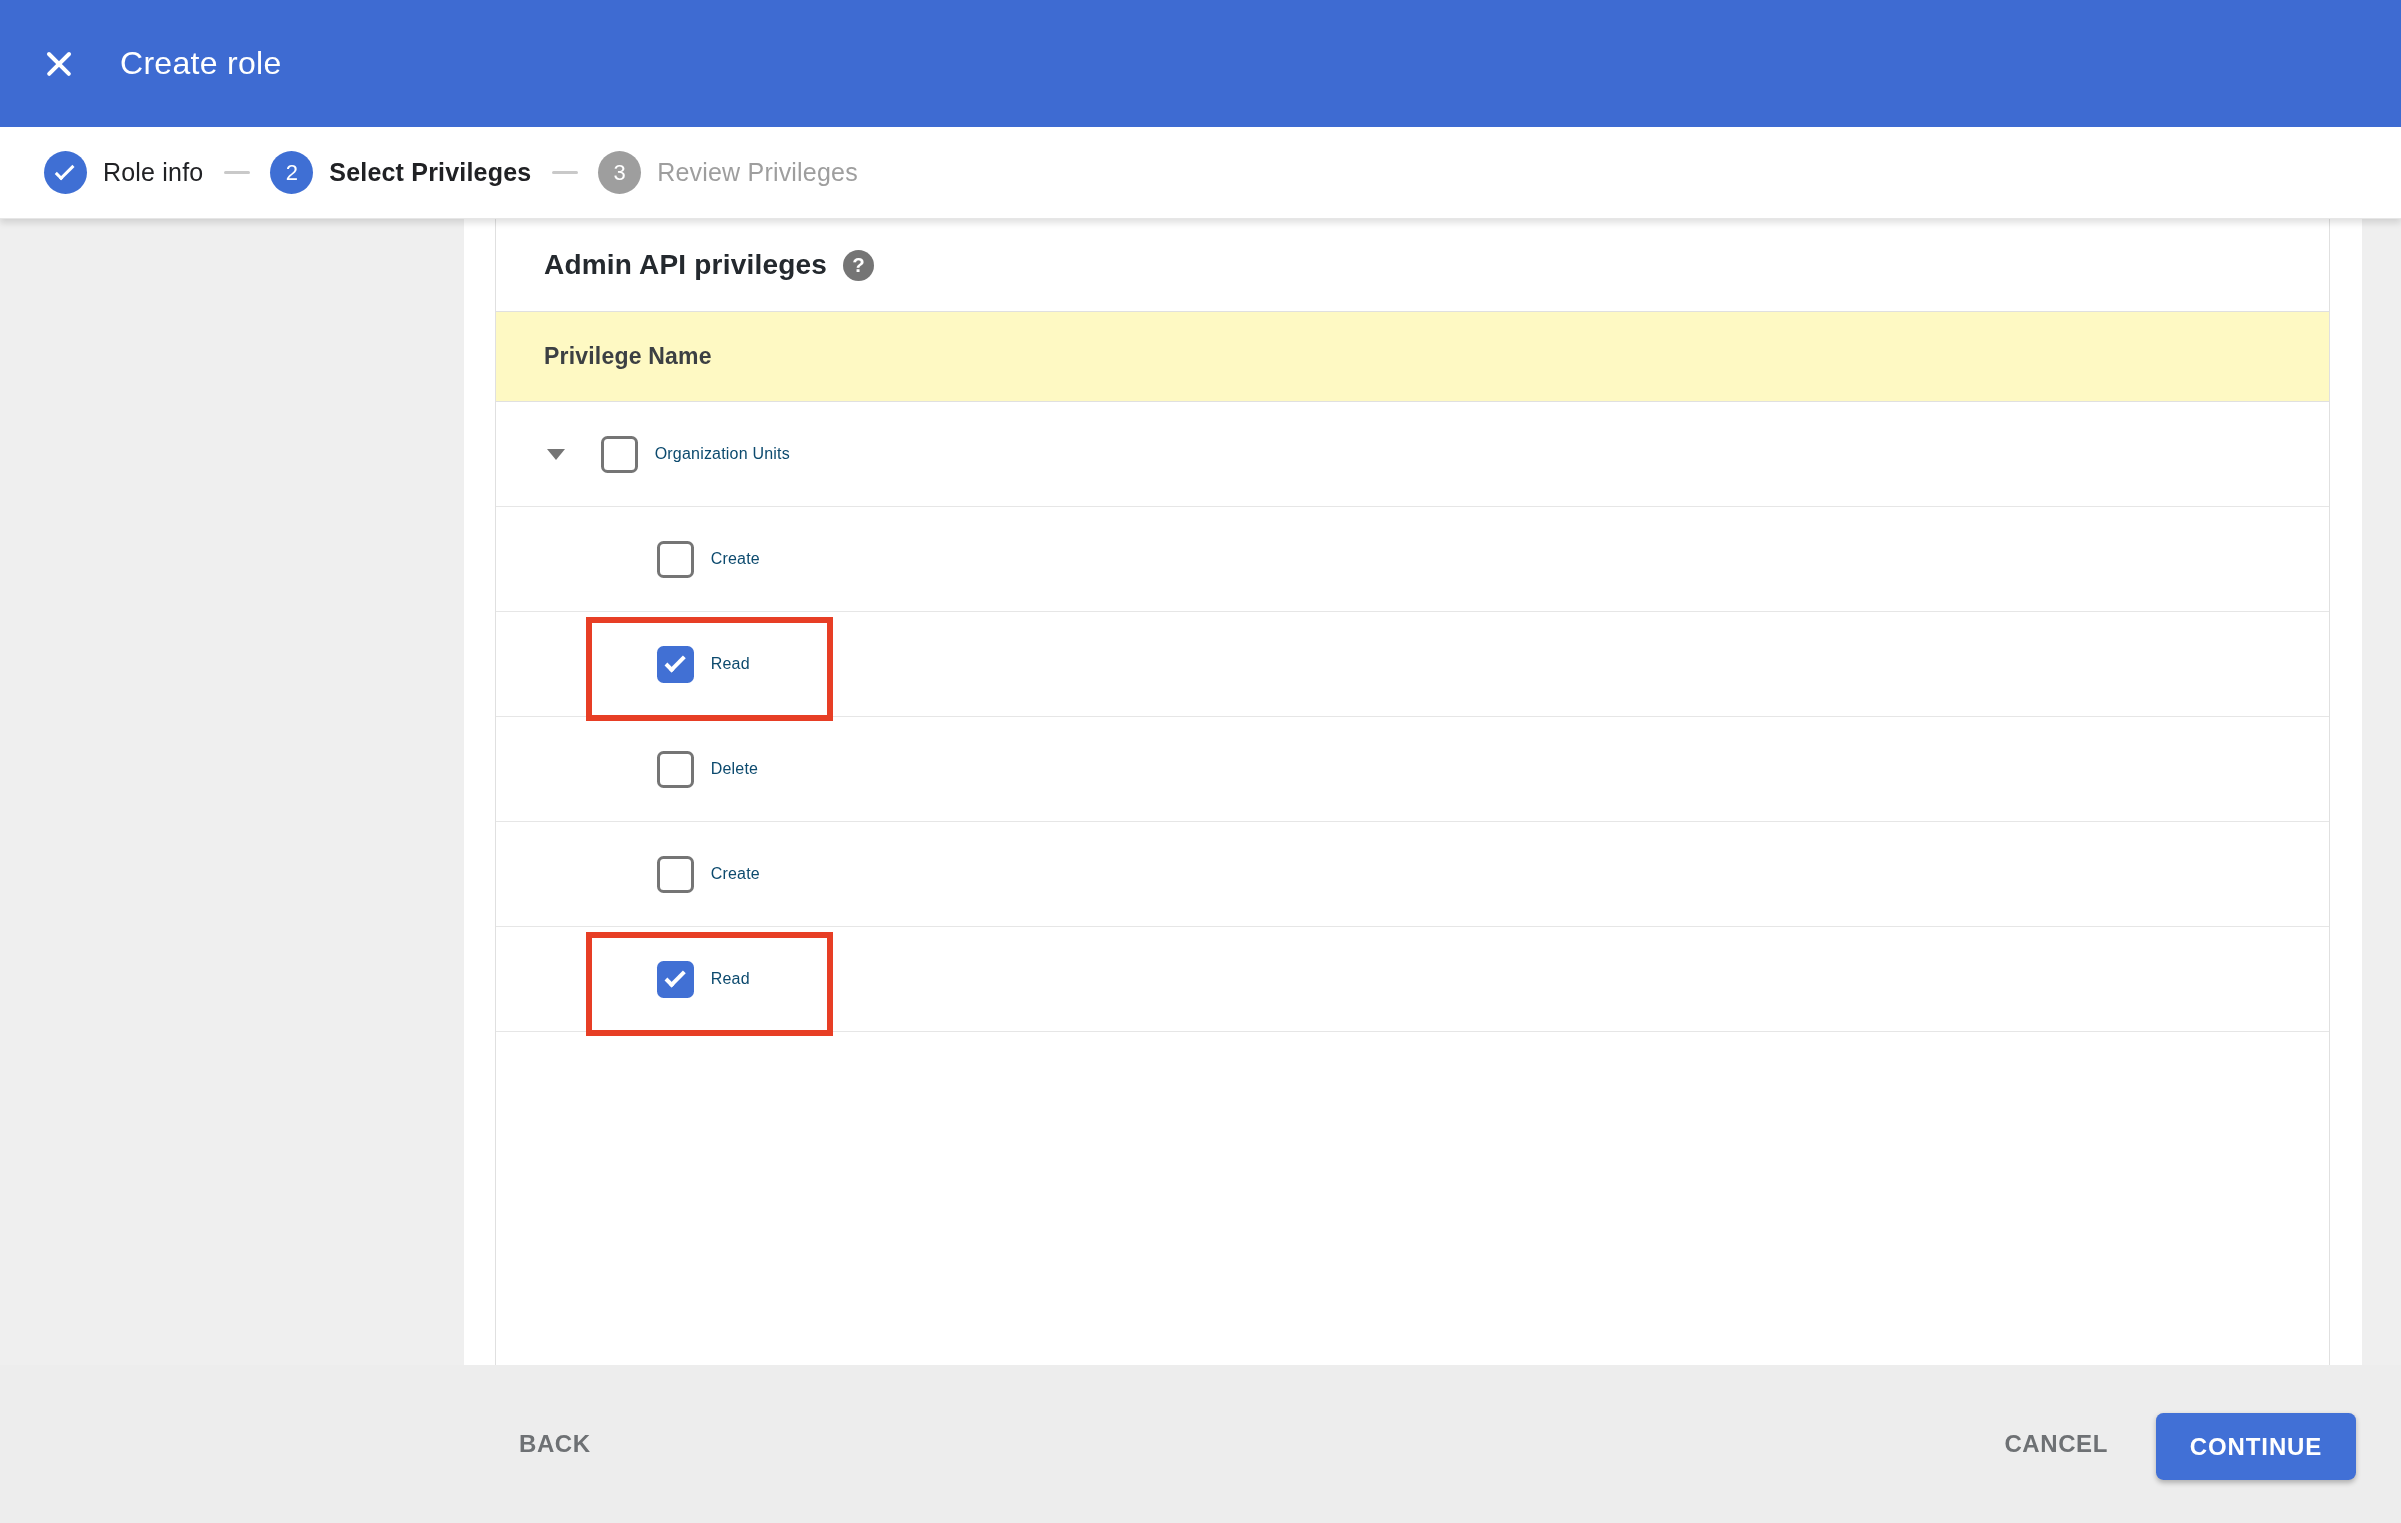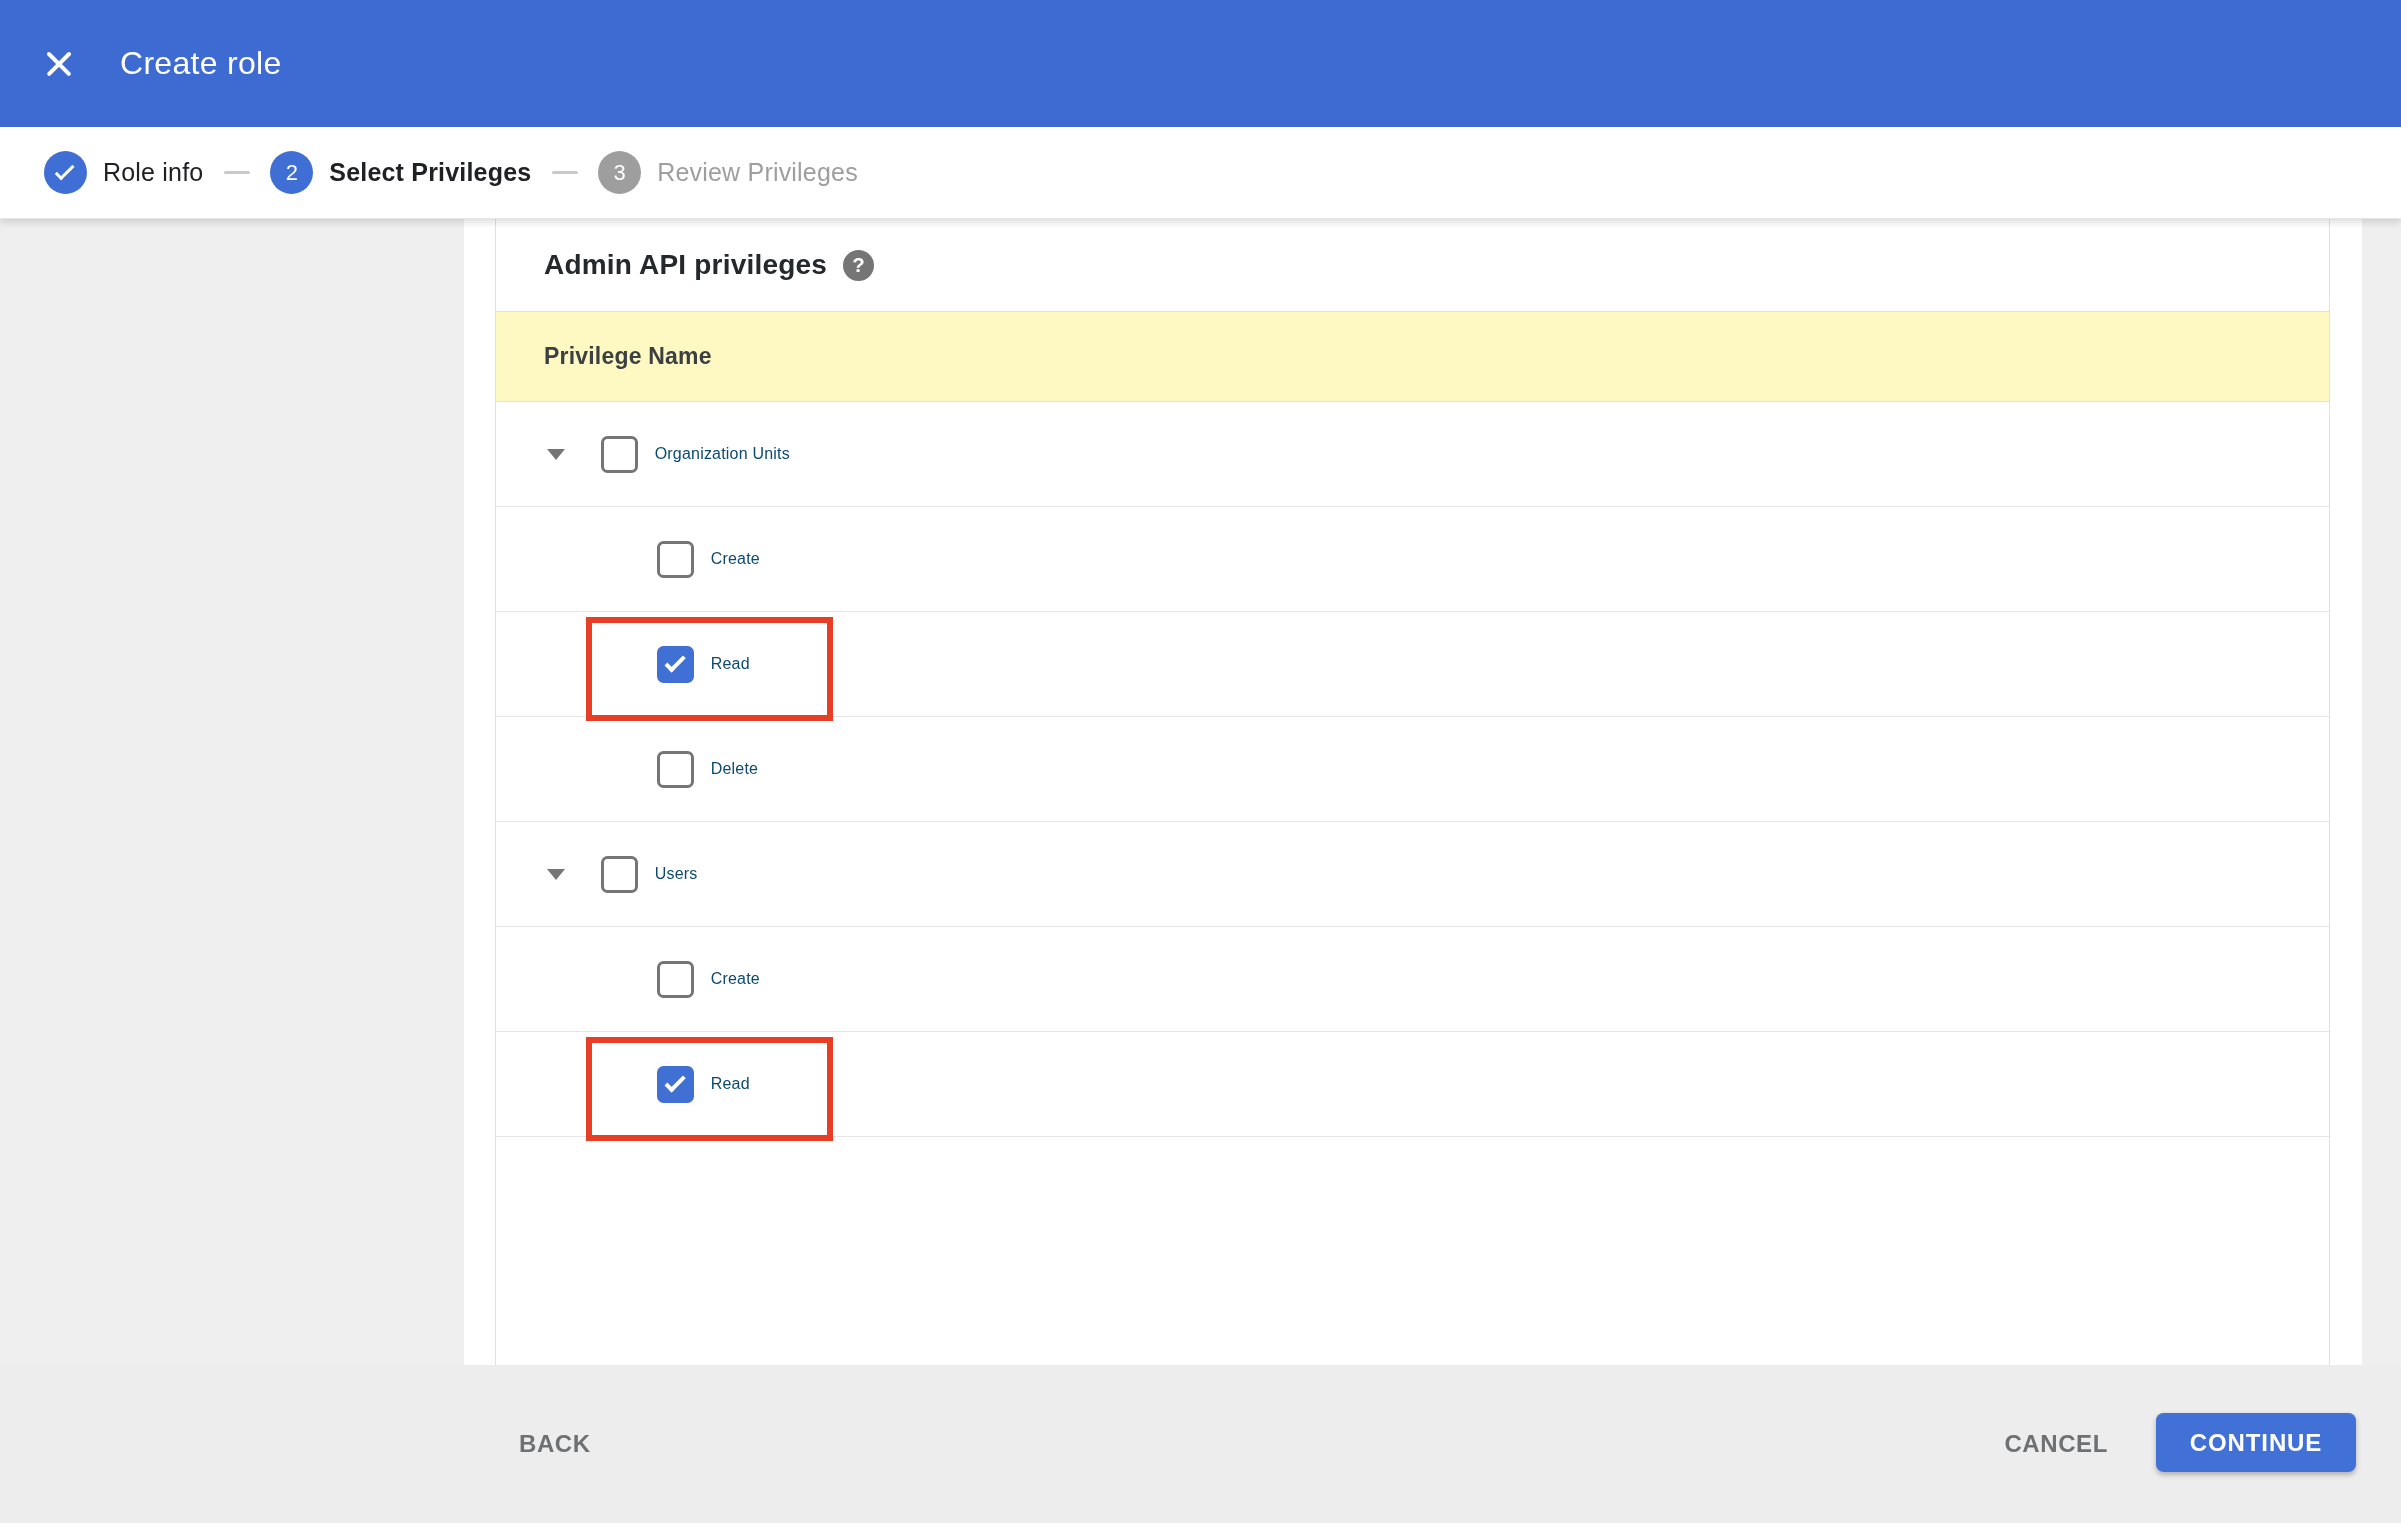--- a/index.html
+++ b/index.html
@@ -127,21 +127,21 @@
     font-family:"Liberation Sans", sans-serif;
     font-size:24px; font-weight:700; color:#6e7174; letter-spacing:0.6px;
   }
   .cancel-btn {
     position:absolute; right:271px; top:46px; height:65px; padding:0 22px;
     display:flex; align-items:center; cursor:pointer; background:transparent; border:none;
     font-family:"Liberation Sans", sans-serif;
     font-size:24px; font-weight:700; color:#6e7174; letter-spacing:0.6px;
   }
   .continue-btn {
-    position:absolute; right:45px; top:48px; width:200px; height:59px;
+    position:absolute; right:45px; top:48px; width:200px; height:67px;
     background:#4170d6; border:none; border-radius:7.4px; cursor:pointer;
     display:flex; align-items:center; justify-content:center;
     font-family:"Liberation Sans", sans-serif;
     font-size:24px; font-weight:700; color:#ffffff; letter-spacing:0.9px;
     box-shadow:0 2.8px 5.6px rgba(0,0,0,0.25);
   }
 </style>
 </head>
 <body>
 
@@ -198,25 +198,20 @@
             <span class="cb checked">
               <span class="check-mark"></span>
             </span>
             <span class="plabel">Read</span>
             <span class="red-box"></span>
           </div>
           <div class="prow child">
             <span class="cb"></span>
             <span class="plabel">Delete</span>
           </div>
-          <div class="prow parent">
-            <span class="tri"></span>
-            <span class="cb"></span>
-            <span class="plabel">Users</span>
-          </div>
           <div class="prow child">
             <span class="cb"></span>
             <span class="plabel">Create</span>
           </div>
           <div class="prow child">
             <span class="cb checked">
               <span class="check-mark"></span>
             </span>
             <span class="plabel">Read</span>
             <span class="red-box"></span>

